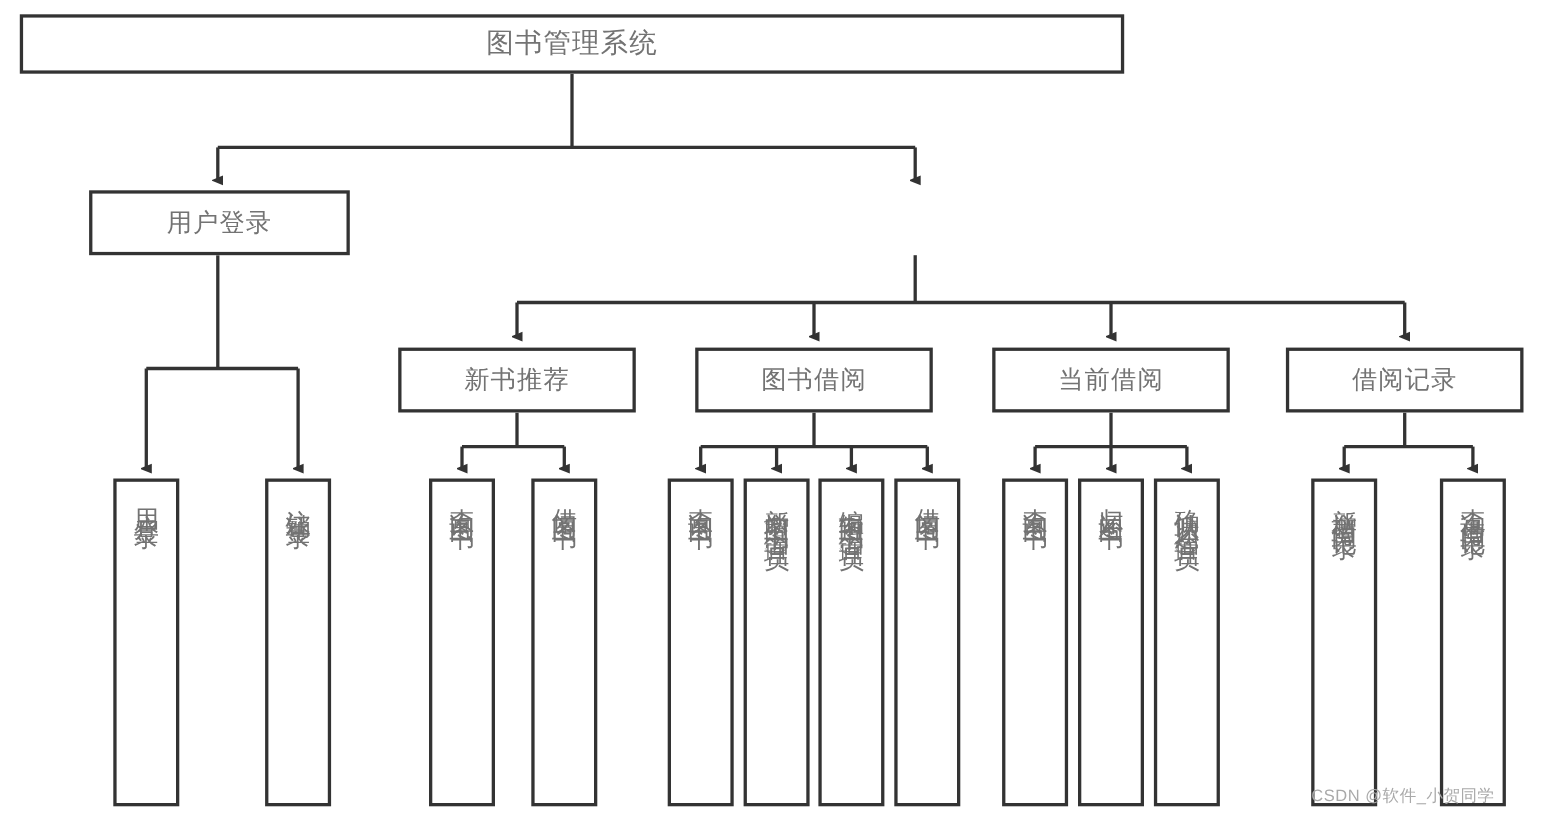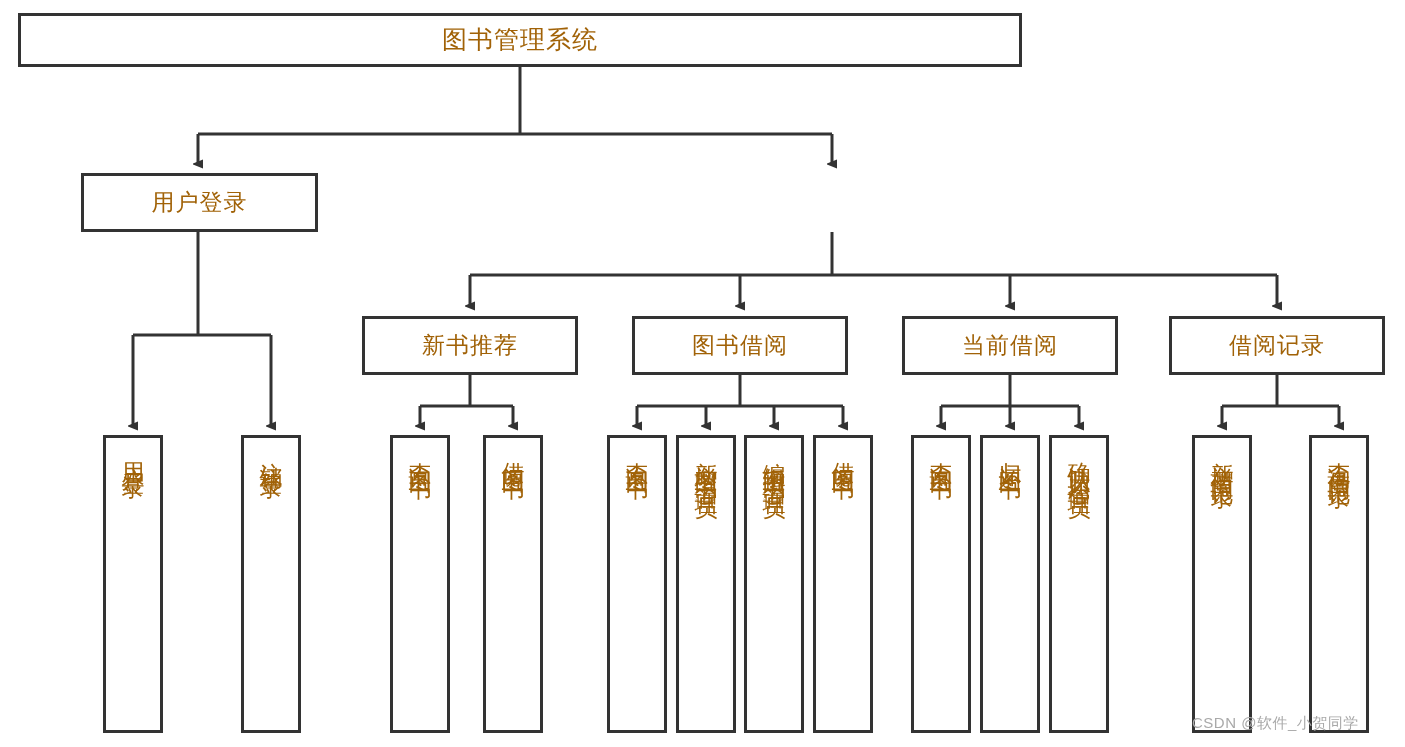--- a/index.html
+++ b/index.html
@@ -30,21 +30,21 @@
     position: absolute;
     box-sizing: border-box;
     background: #ffffff;
     border: 3px solid #333333;
     display: flex;
     align-items: center;
     justify-content: center;
     z-index: 2;
   }
   .node .lbl {
-    color: #a16207;
+    color: #737373;
     font-size: 23px;
     line-height: 1.18;
     letter-spacing: 1px;
     white-space: nowrap;
     text-align: center;
   }
   .node.vert {
     align-items: flex-start;
     padding-top: 6px;
   }

